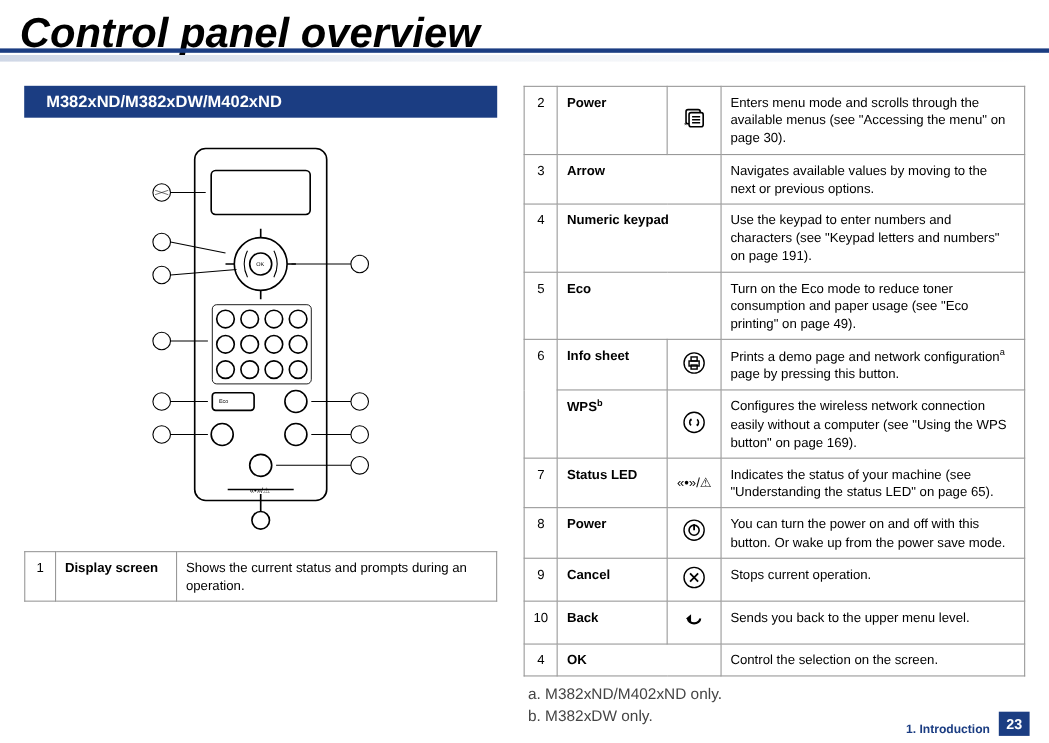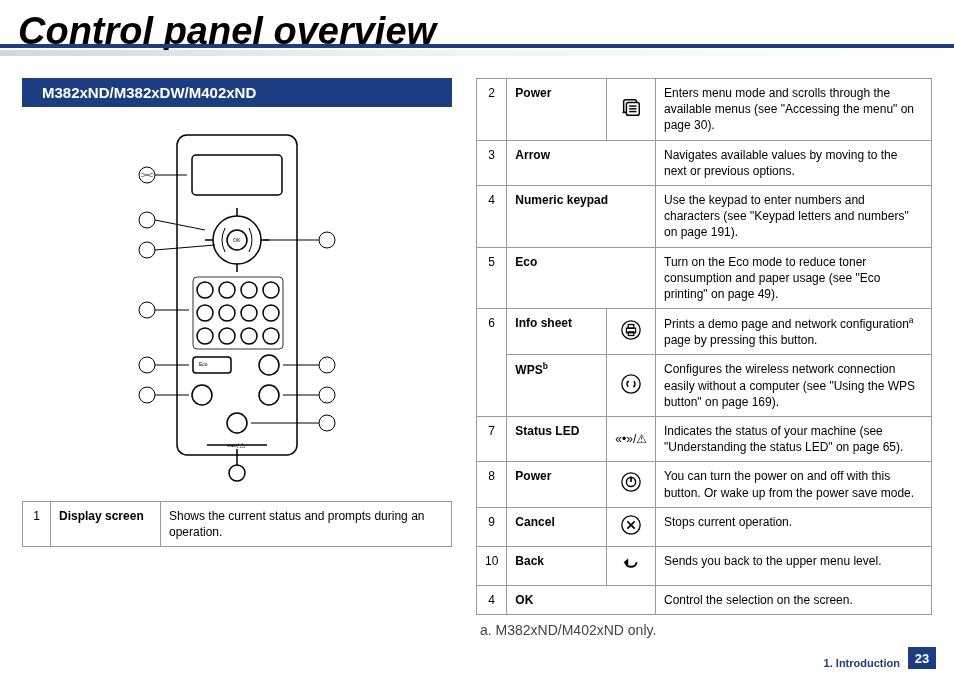--- a/index.html
+++ b/index.html
@@ -263,20 +263,21 @@
       <tr>
         <td class="num">4</td>
         <td class="name" colspan="2">OK</td>
         <td>Control the selection on the screen.</td>
       </tr>
     </tbody>
       </table>
 
     <div class="footnotes">
       <div>a.  M382xND/M402xND only.</div>
+      <div>b.  M382xDW only.</div>
     </div>
   </div>
 </div>
 
 <div class="footer">
   <span>1. Introduction</span>
   <span class="page-num-box">23</span>
 </div>
 
 </body></html>

